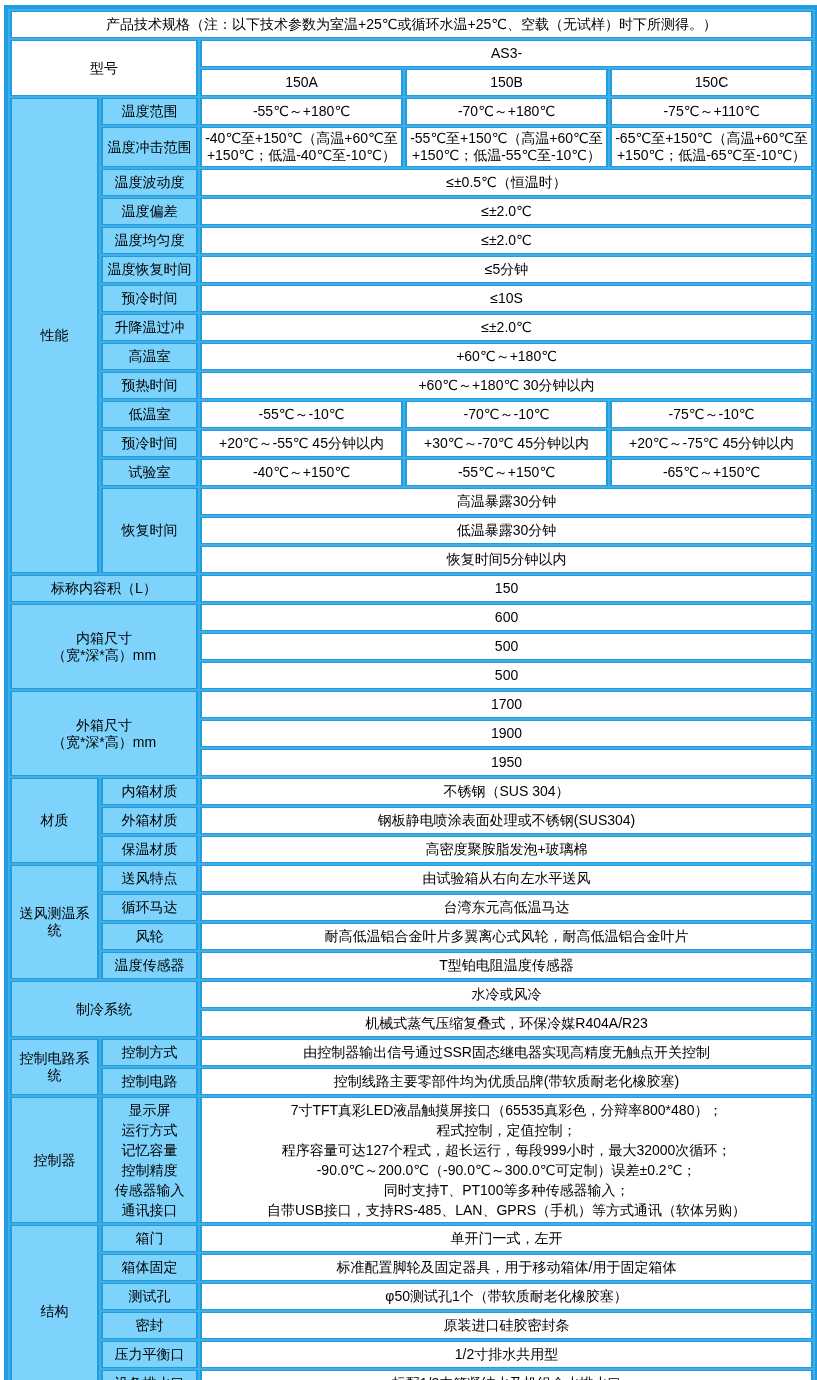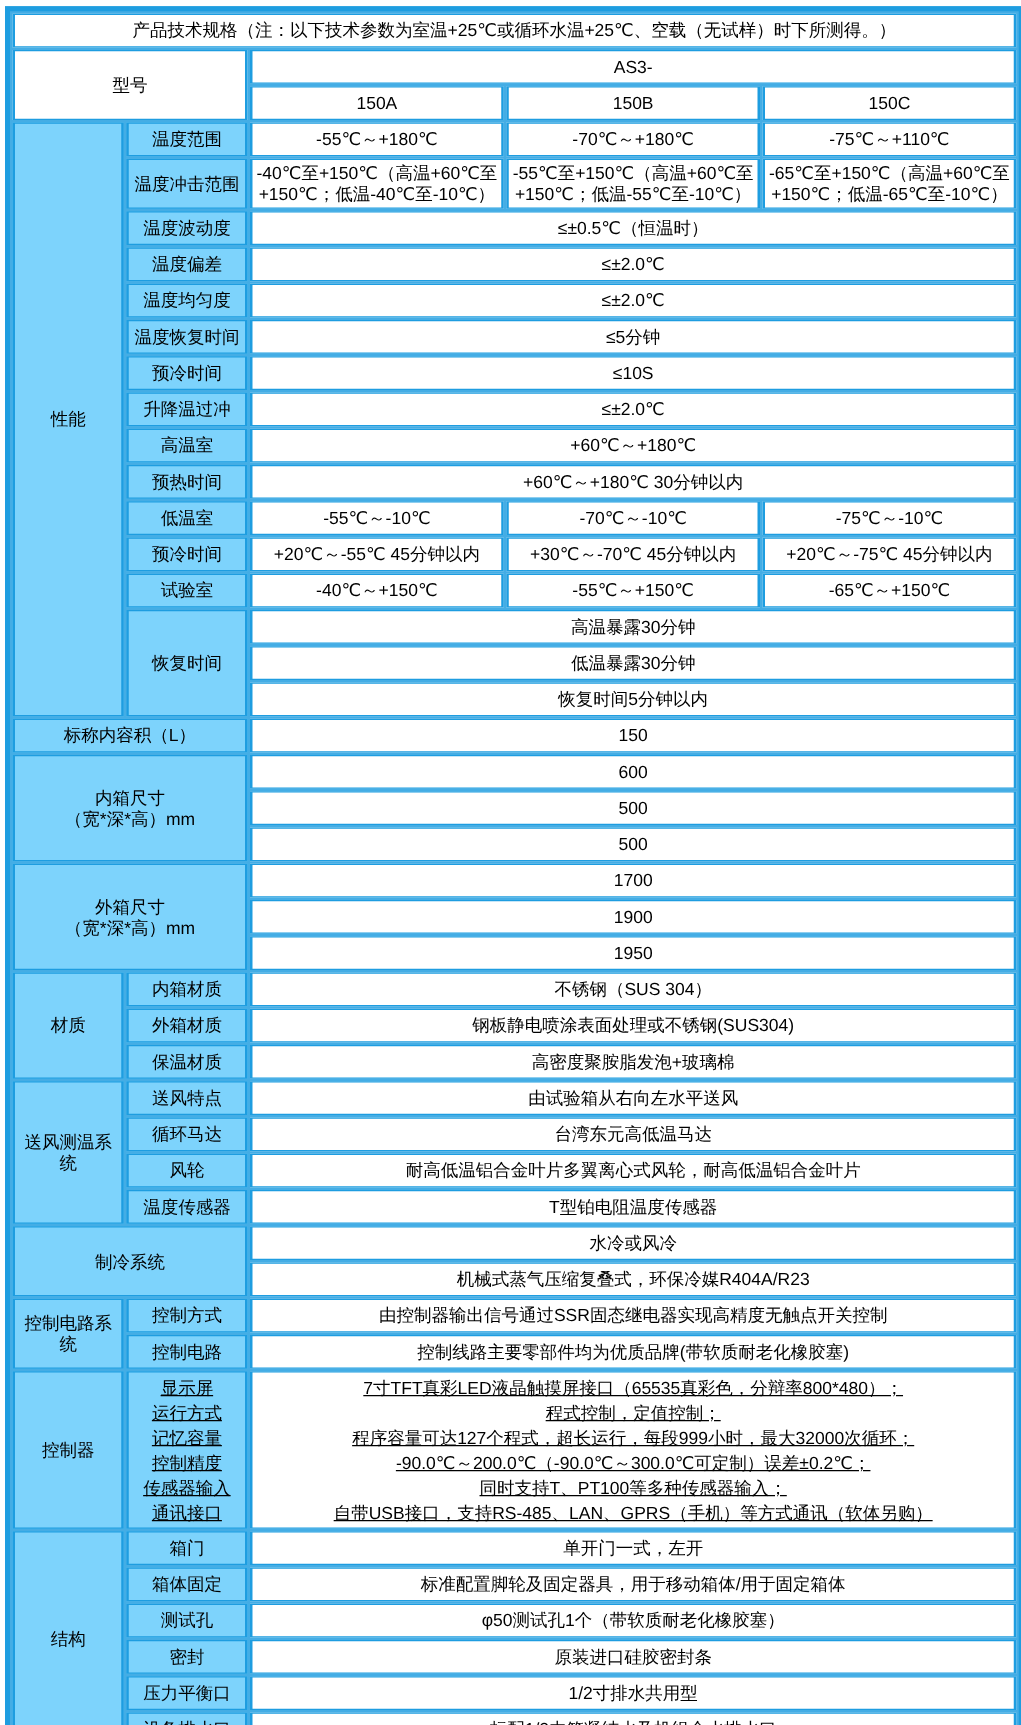--- a/index.html
+++ b/index.html
@@ -22,21 +22,21 @@
     font-size:14px;
     line-height:17px;
     padding:2px 3px;
     height:21px;
     white-space:pre-line;
     overflow:hidden;
     word-break:break-all;
   }
   td.h{background:#ffffff;}      
   td.l{background:#7dd3fc;}
-  td.multi{line-height:20px;text-decoration:underline;}
+  td.multi{line-height:20px;}
   col.c-group{width:89px;}
   col.c-sub{width:97px;}
   col.c-data{width:203px;}
 </style>
 </head>
 <body>
 
 <div class="sheet">
   <table>
     <colgroup>

